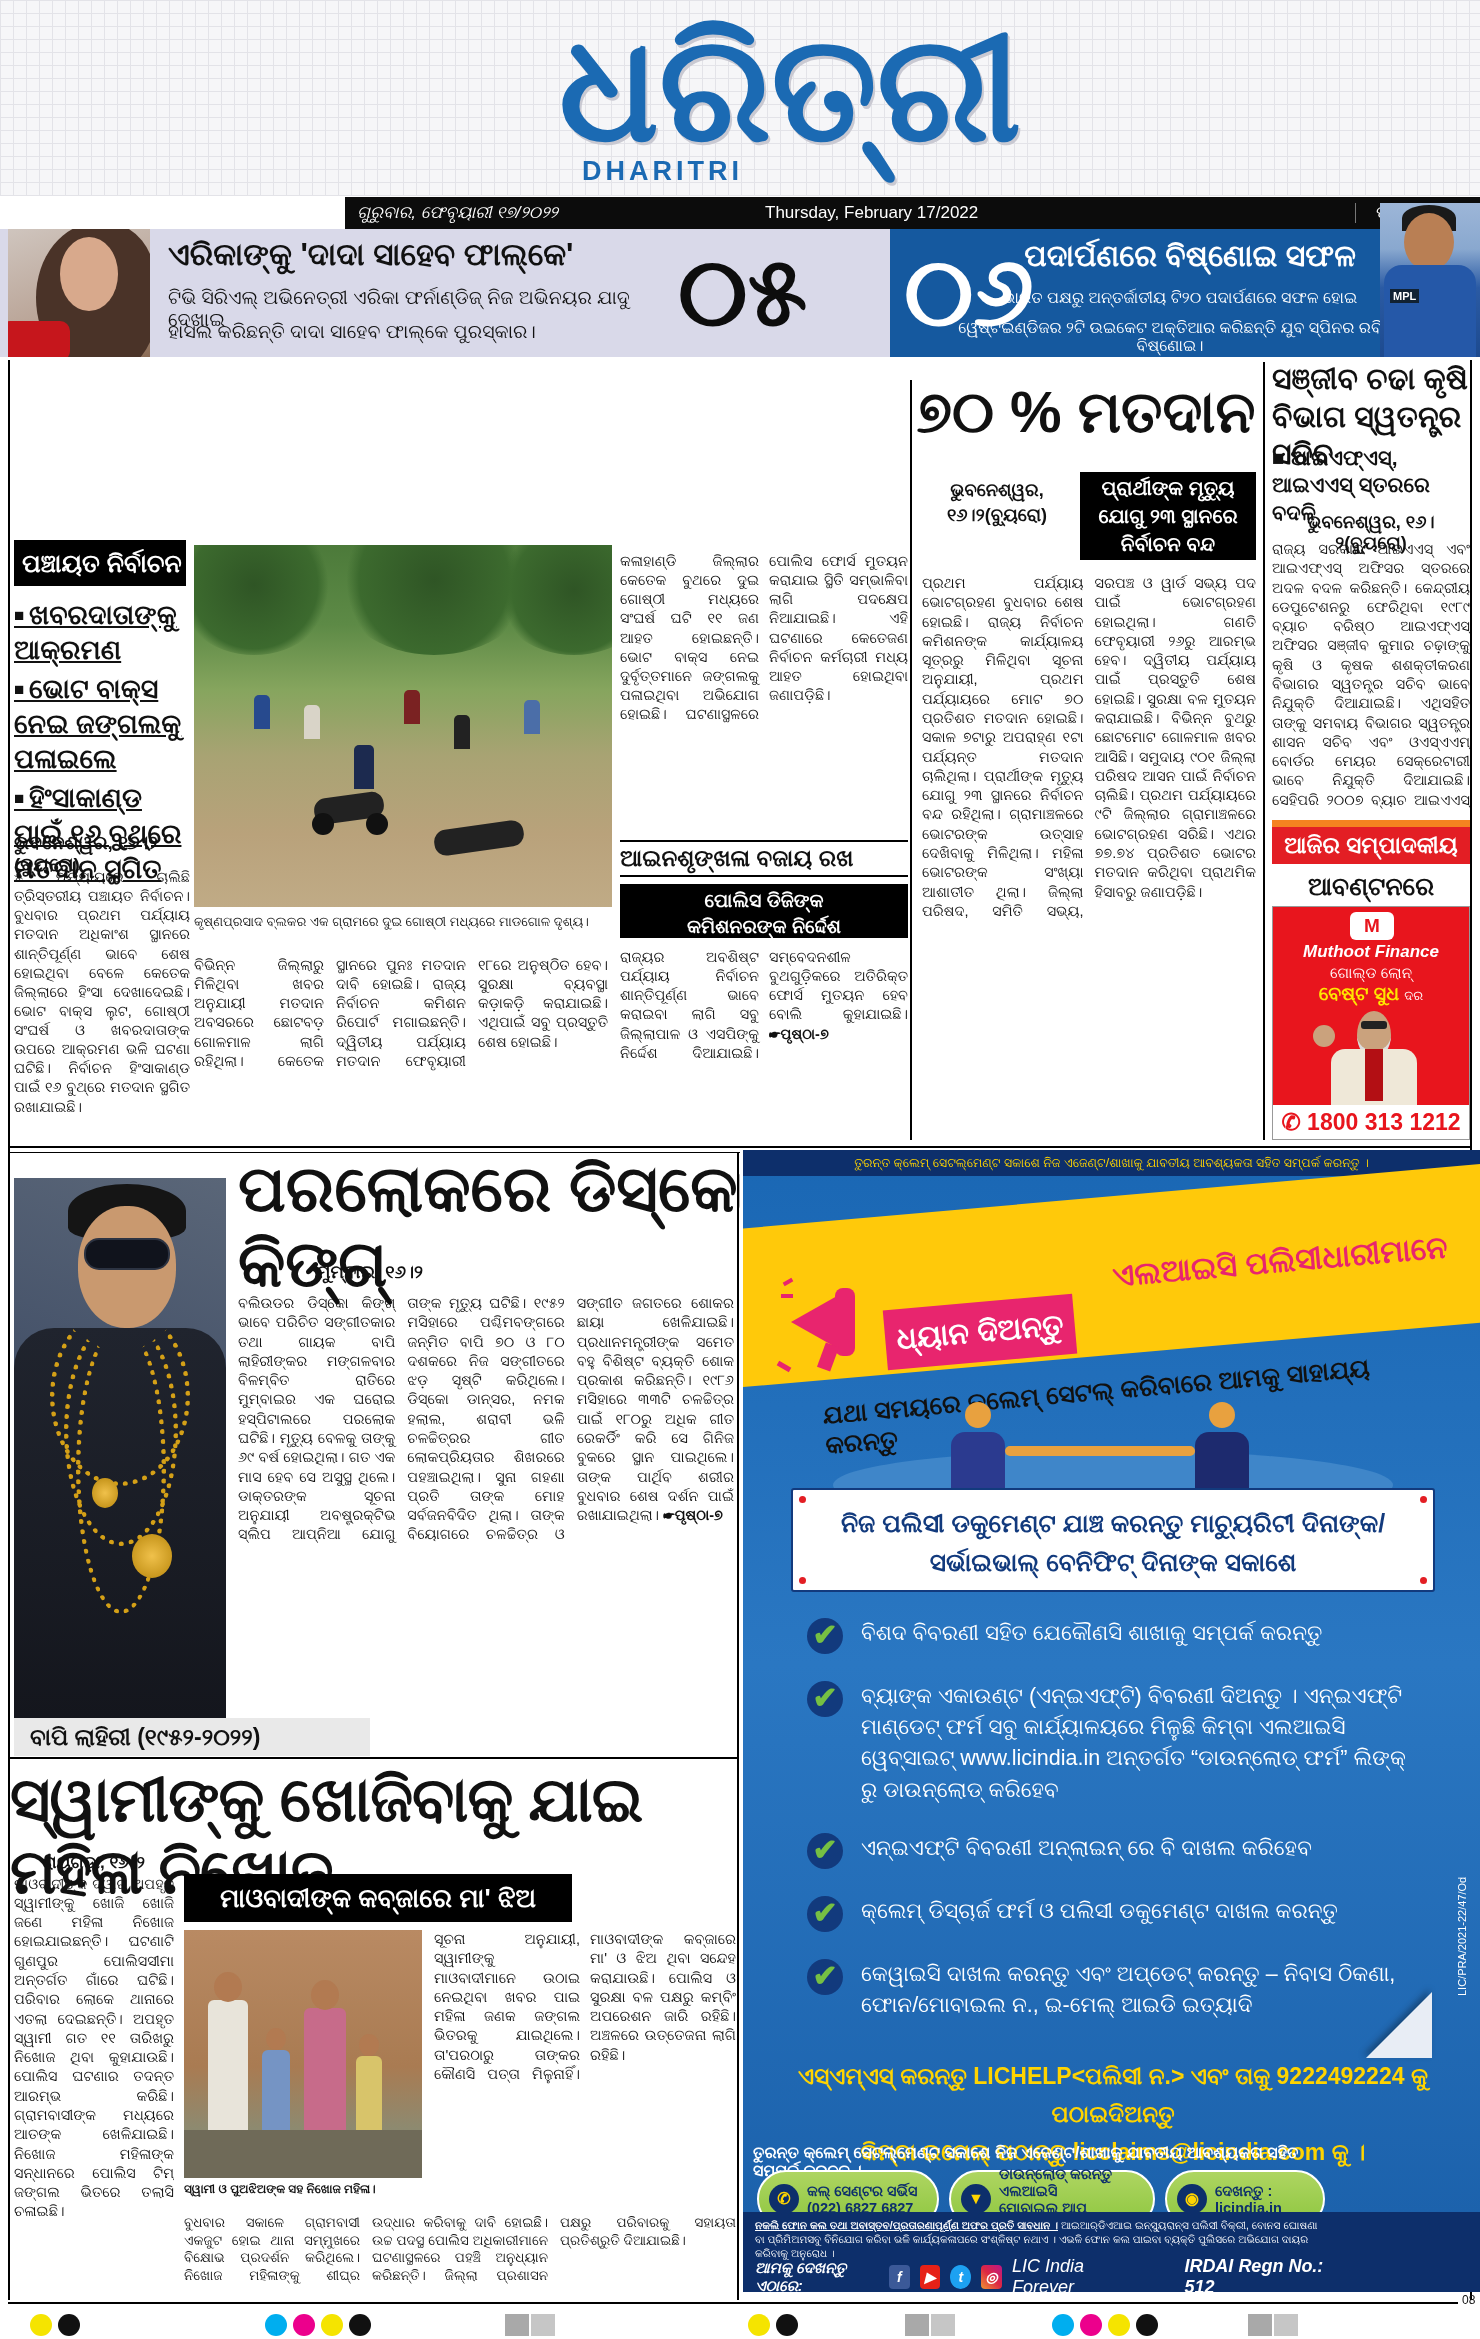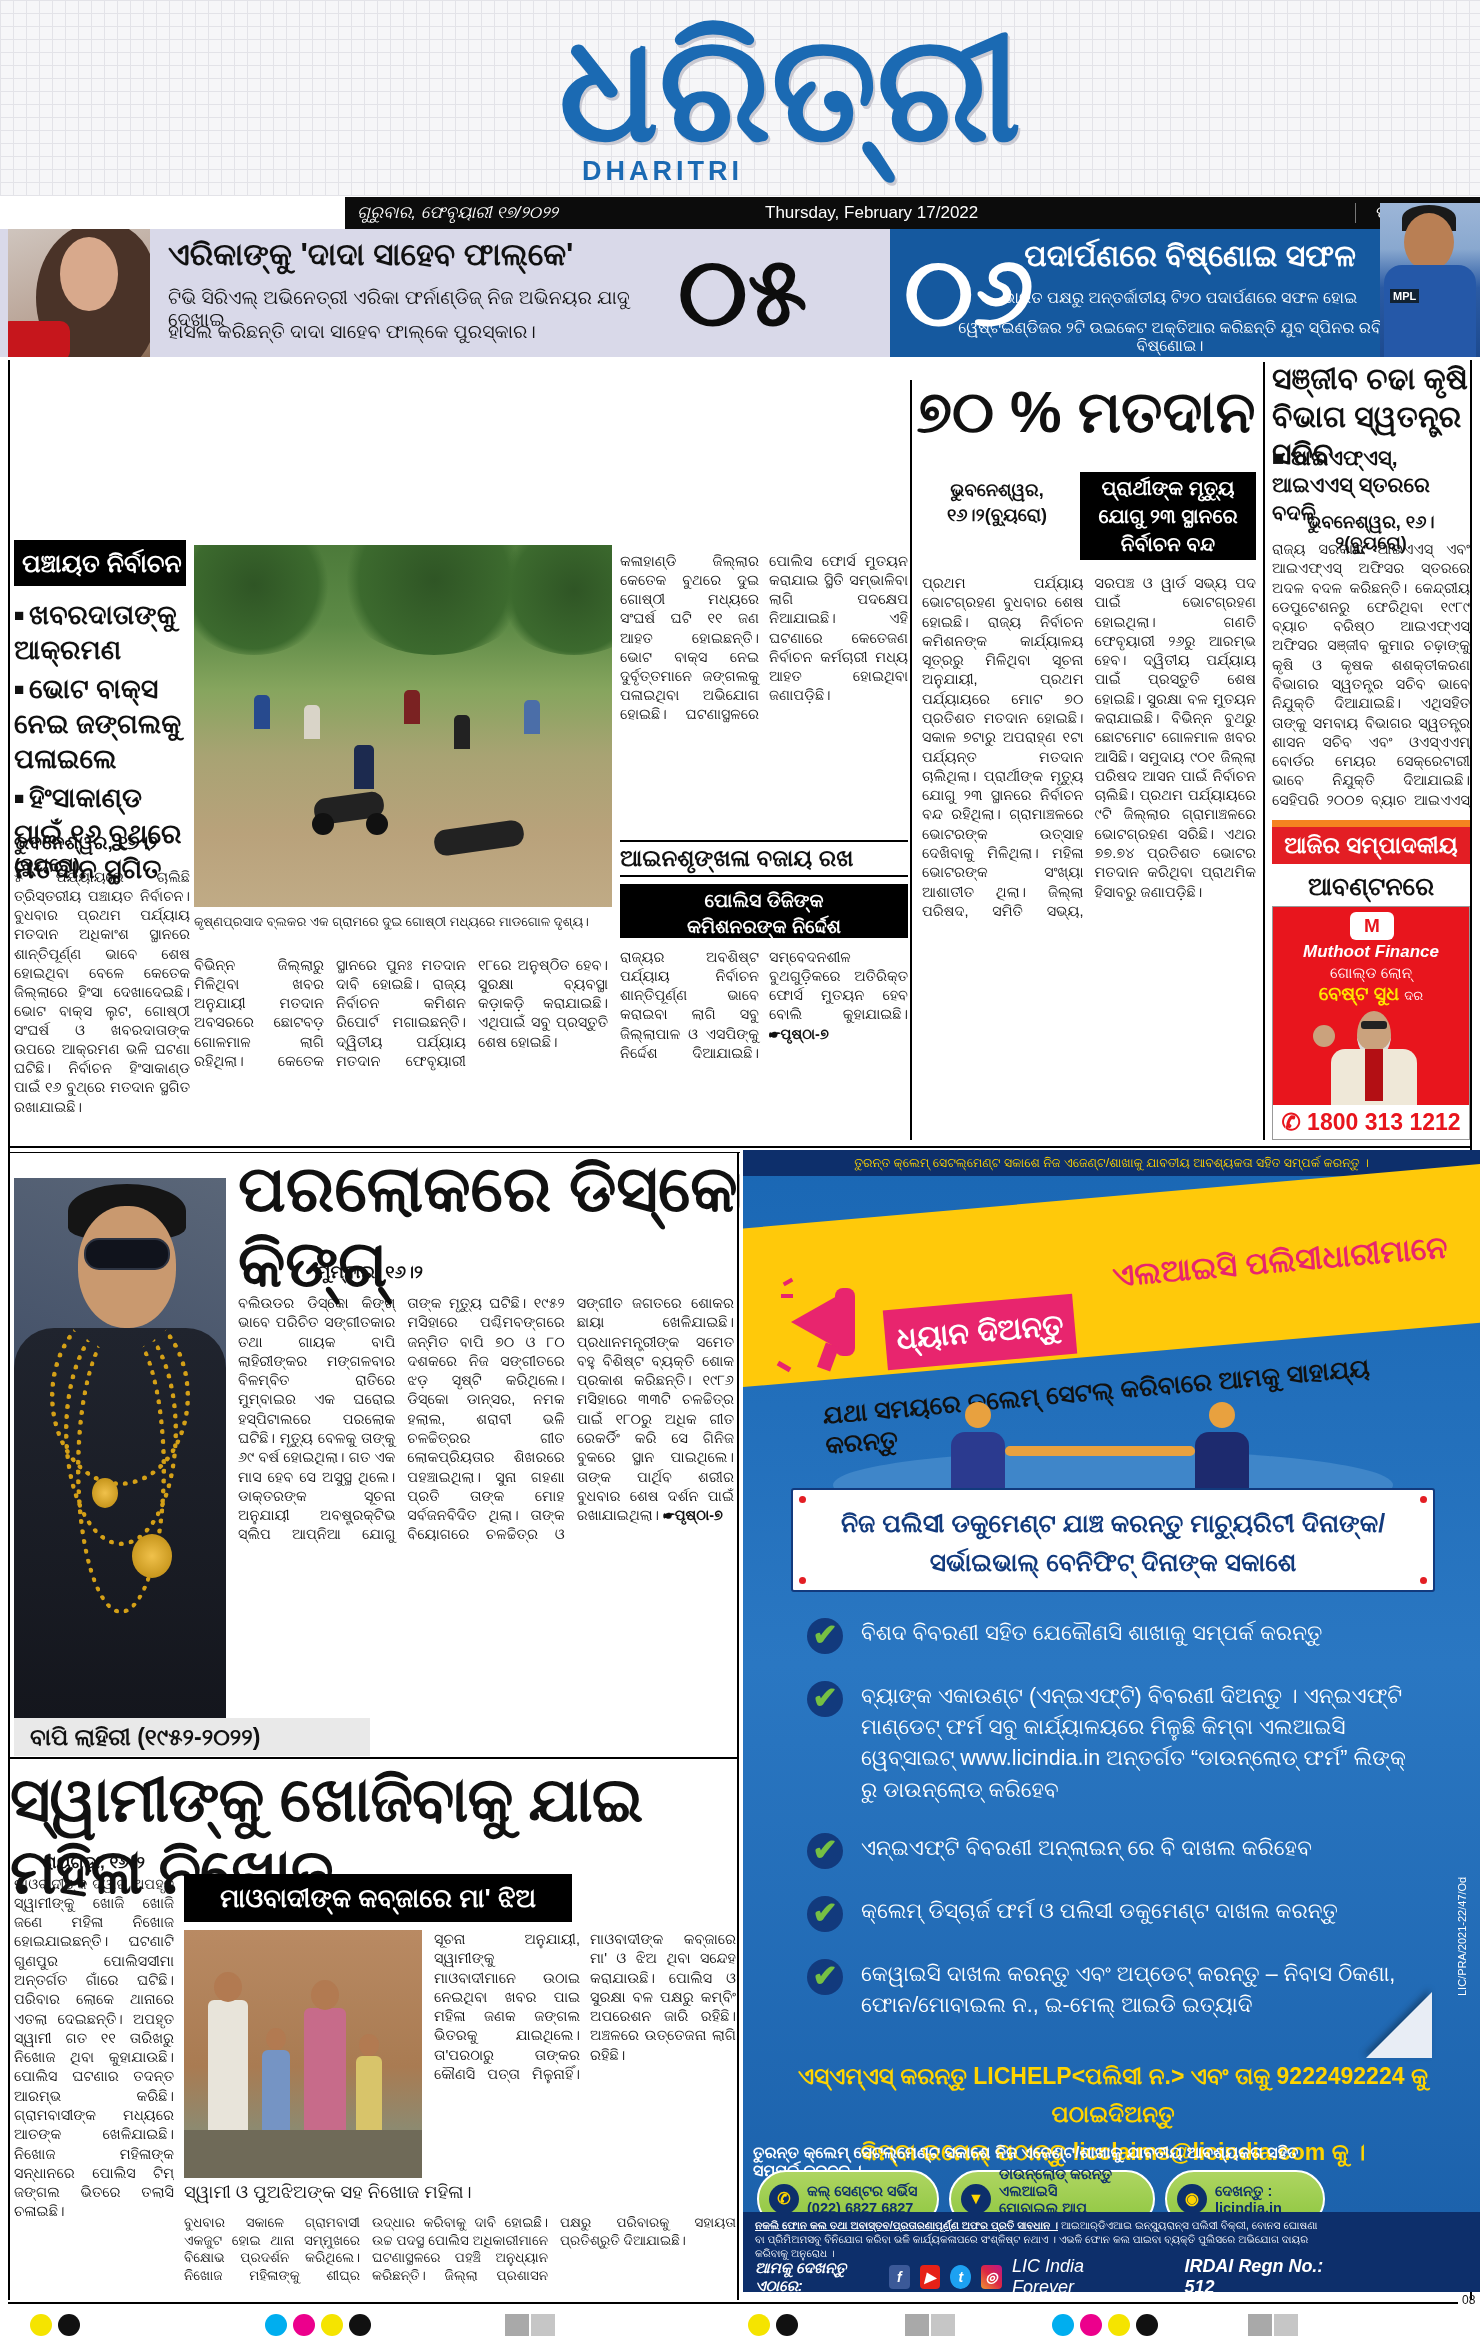--- a/index.html
+++ b/index.html
@@ -48,21 +48,21 @@
   
   .vrule{width:0;border-left:2px solid #000;}
   .hrule{height:0;border-top:2px solid #000;}
   .dblrule{left:8px;top:1146px;width:1464px;height:4px;border-top:2px solid #000;border-bottom:1px solid #000;}
 
   
   .lead-headline{left:18px;top:372px;width:912px;height:156px;font-size:100px;line-height:156px;font-weight:bold;letter-spacing:-2px;}
   .kicker-box{left:14px;top:540px;width:172px;height:46px;background:#000;color:#fff;
     font-size:25px;font-weight:bold;line-height:46px;padding-left:8px;box-sizing:border-box;}
   .bullets{left:14px;top:598px;width:178px;font-size:27px;font-weight:bold;line-height:1.3;}
-  .bullet{margin-bottom:4px;}
+  .bullet{margin-bottom:4px;text-decoration:underline;}
   .sq{font-size:17px;vertical-align:3px;}
   .side-date{left:14px;top:832px;width:178px;font-size:19px;font-weight:bold;}
   .side-body{left:14px;top:868px;width:176px;height:272px;font-size:14.5px;line-height:1.32;overflow:hidden;}
   .lead-photo{left:194px;top:545px;width:418px;height:362px;overflow:hidden;
     background:linear-gradient(180deg,#4c7a3a 0%,#5d8a46 22%,#86a55e 40%,#a8a373 58%,#b9a27b 80%,#c0ab86 100%);}
   .tree{position:absolute;background:radial-gradient(circle,#2f5525 0%,#3c6a2e 60%,transparent 70%);border-radius:50%;}
   .person{position:absolute;width:16px;height:34px;border-radius:5px 5px 0 0;}
   .bike{position:absolute;width:70px;height:26px;background:#222;border-radius:12px;transform:rotate(-8deg);}
   .wheel{position:absolute;width:22px;height:22px;background:#111;border-radius:50%;}
   .lead-caption{left:194px;top:914px;width:418px;font-size:13px;font-weight:normal;}
@@ -130,21 +130,21 @@
   .miss-rule{left:8px;top:1757px;width:730px;}
   .miss-headline{left:10px;top:1764px;width:728px;font-size:62px;font-weight:bold;letter-spacing:-1px;}
   .miss-left{left:14px;top:1852px;width:160px;height:440px;font-size:14.5px;line-height:1.33;overflow:hidden;}
   .miss-date{font-size:17px;font-weight:bold;text-align:center;display:block;}
   .maoist-box{left:184px;top:1874px;width:388px;height:48px;background:#000;color:#fff;
     font-size:26px;font-weight:bold;text-align:center;line-height:48px;}
   .family-photo{left:184px;top:1930px;width:238px;height:248px;overflow:hidden;
     background:linear-gradient(180deg,#b98a63 0%,#a97b52 55%,#8d8a70 80%,#7a8866 100%);}
   .fam{position:absolute;border-radius:6px 6px 0 0;}
   .fam-head{position:absolute;border-radius:50%;background:#b27a51;}
-  .family-cap{left:184px;top:2182px;width:392px;font-size:18px;font-weight:normal;}
+  .family-cap{left:184px;top:2182px;width:392px;font-size:12px;font-weight:bold;}
   .miss-right{left:434px;top:1930px;width:302px;height:248px;font-size:14.5px;line-height:1.33;
     column-count:2;column-gap:10px;overflow:hidden;}
   .miss-bottom{left:184px;top:2214px;width:552px;height:82px;font-size:13.5px;line-height:1.3;
     column-count:3;column-gap:12px;overflow:hidden;}
 
   
   .lic{left:740px;top:1150px;width:740px;height:1142px;background:linear-gradient(180deg,#1a67b4 0%,#2a77c2 45%,#1a5fa9 100%);overflow:hidden;border-left:3px solid #fff;box-sizing:border-box;}
   .lic-top{position:absolute;left:0;top:0;width:100%;height:26px;background:#0d2f6b;color:#ffd400;
     font-size:12.5px;text-align:center;line-height:26px;}
   .lic-band{position:absolute;left:-30px;top:46px;width:810px;height:158px;background:#ffc90a;transform:rotate(-5deg);}

